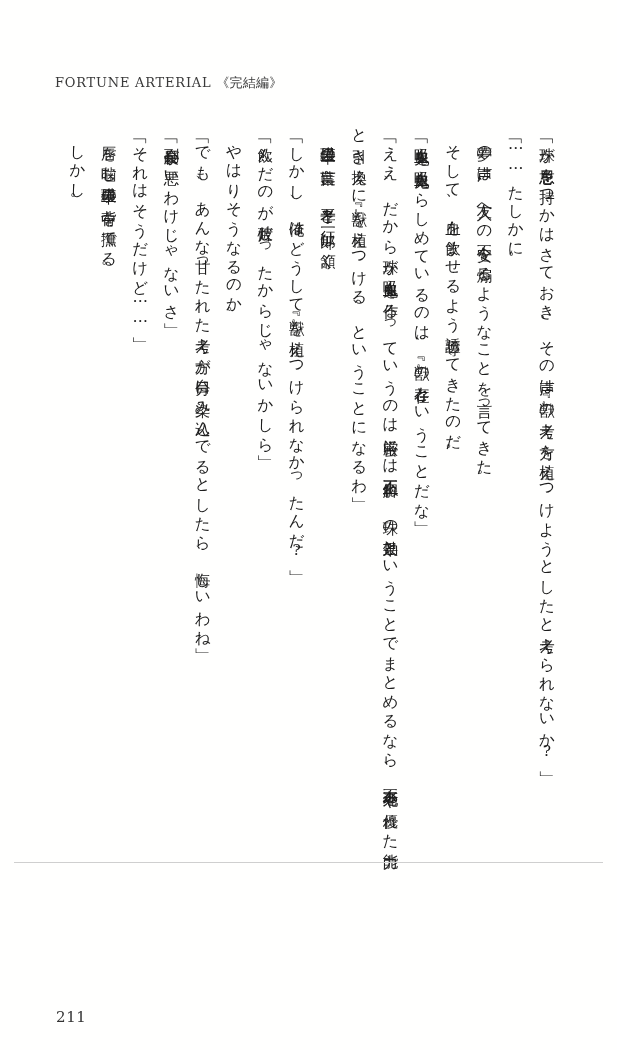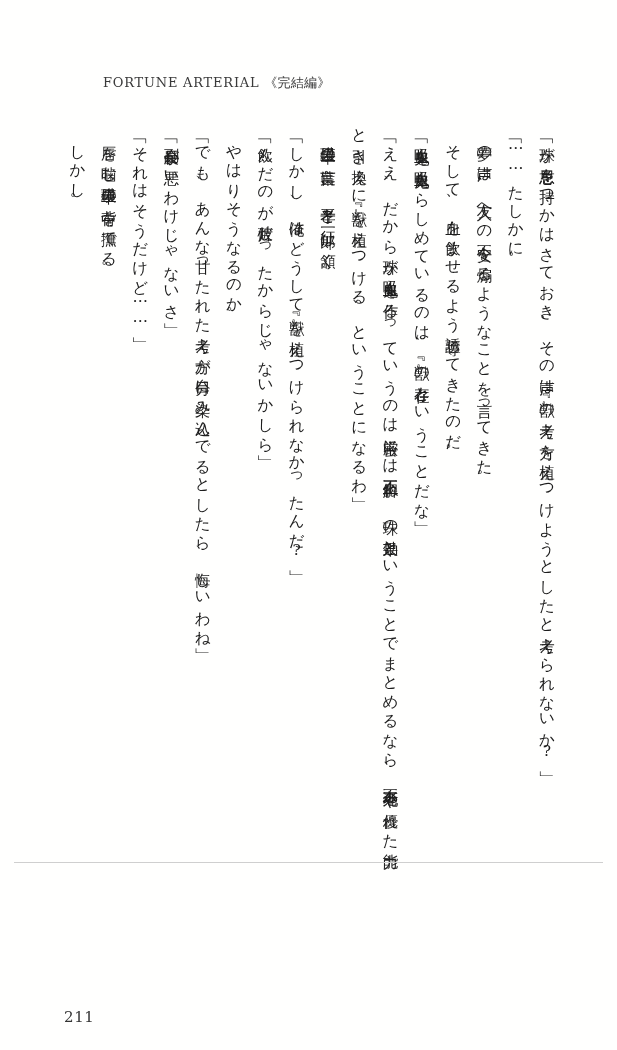--- a/index.html
+++ b/index.html
@@ -28,41 +28,40 @@
     top: 74px;
     left: 55px;
     font-family: "DejaVu Serif", "Liberation Serif", serif;
     font-size: 13px;
     letter-spacing: 0.06em;
     color: #3a3a3a;
     white-space: nowrap;
   }
   .running-head .title-en {
     font-variant: small-caps;
-    margin-left: 48px;
   }
   .running-head .title-jp {
     font-size: 13px;
     letter-spacing: 0.02em;
   }
 
   
   .rule {
     position: absolute;
     left: 14px;
     right: 14px;
     top: 862px;
     height: 1px;
     background: #cfcfcf;
   }
 
   
   .folio {
     position: absolute;
-    left: 64px;
+    left: 56px;
     top: 1008px;
     font-family: "DejaVu Serif", "Liberation Serif", serif;
     font-size: 15px;
     color: #333333;
     letter-spacing: 0.04em;
   }
 
   
   .text-block {
     position: absolute;

